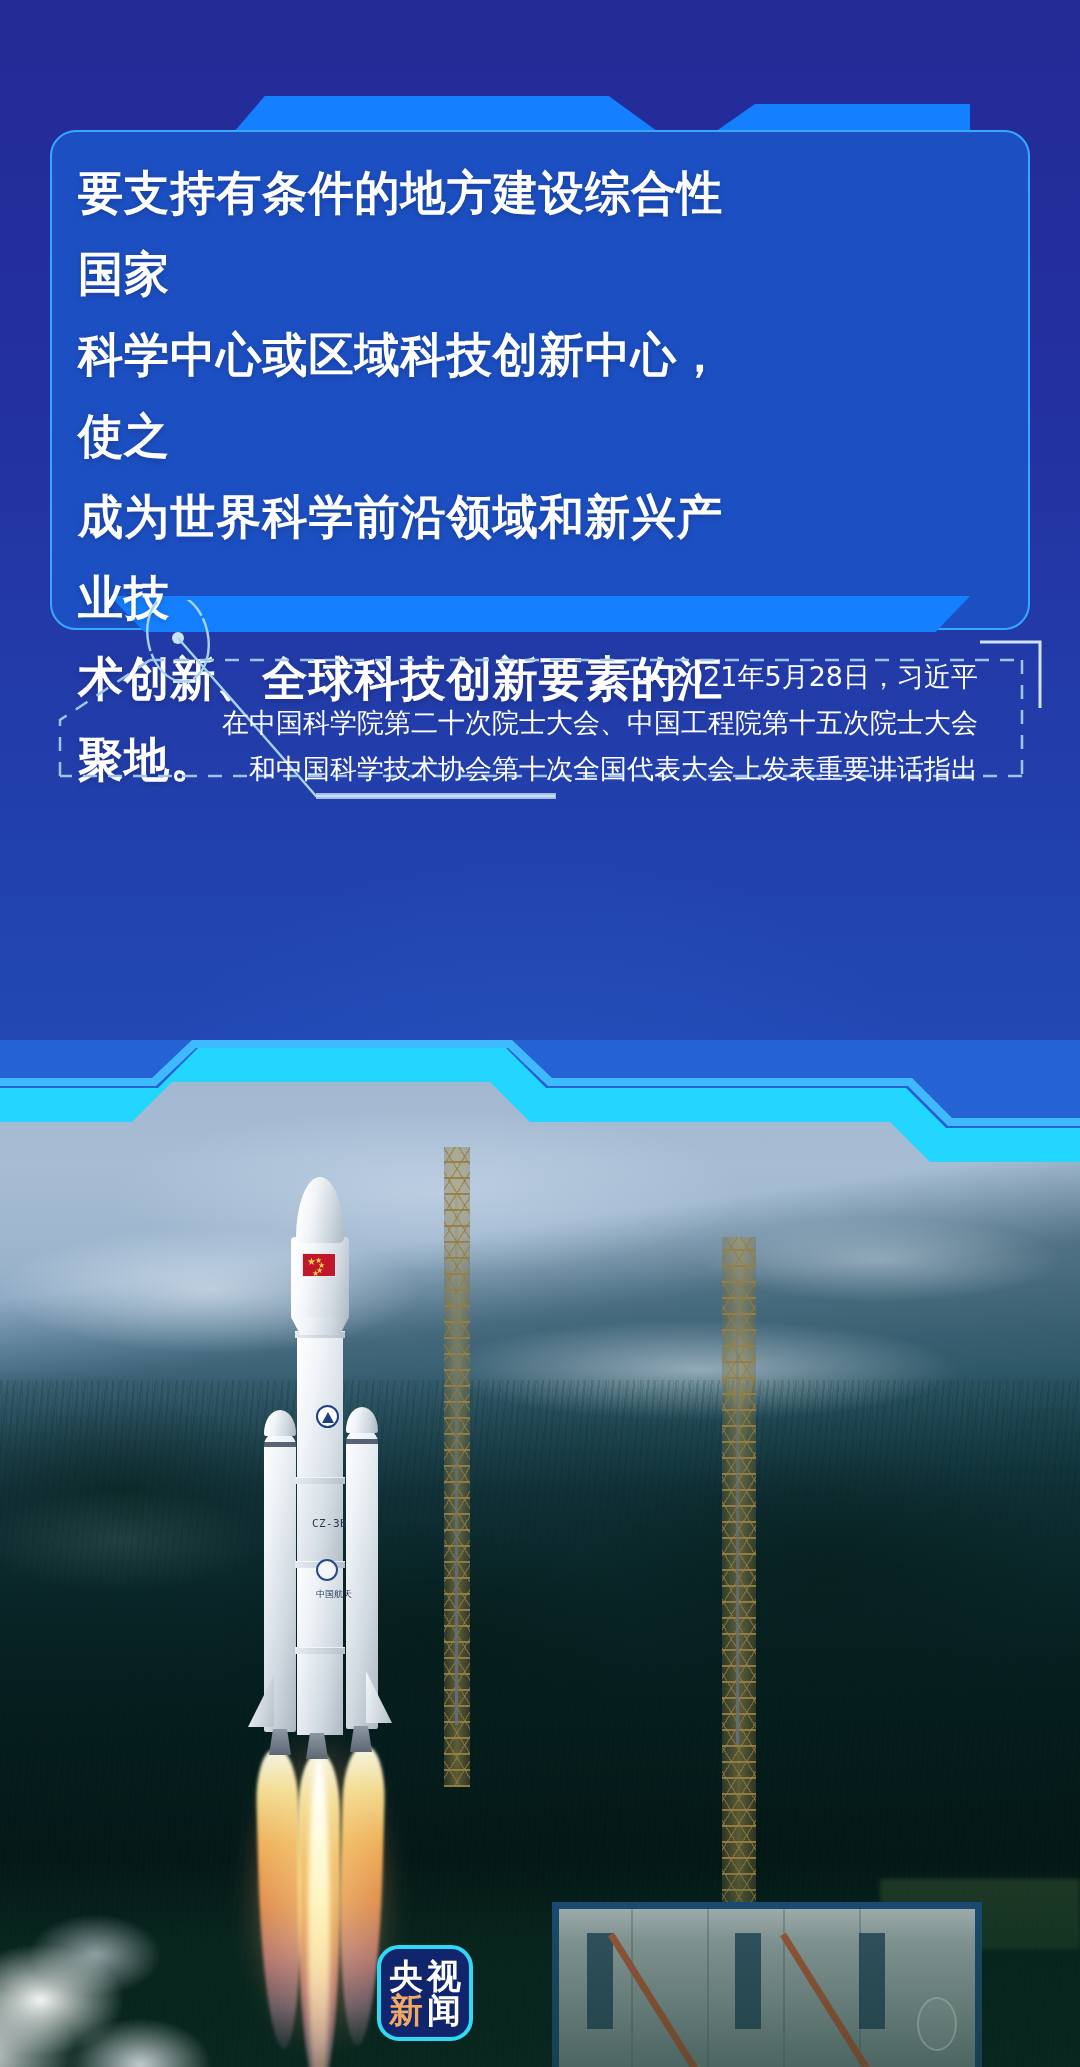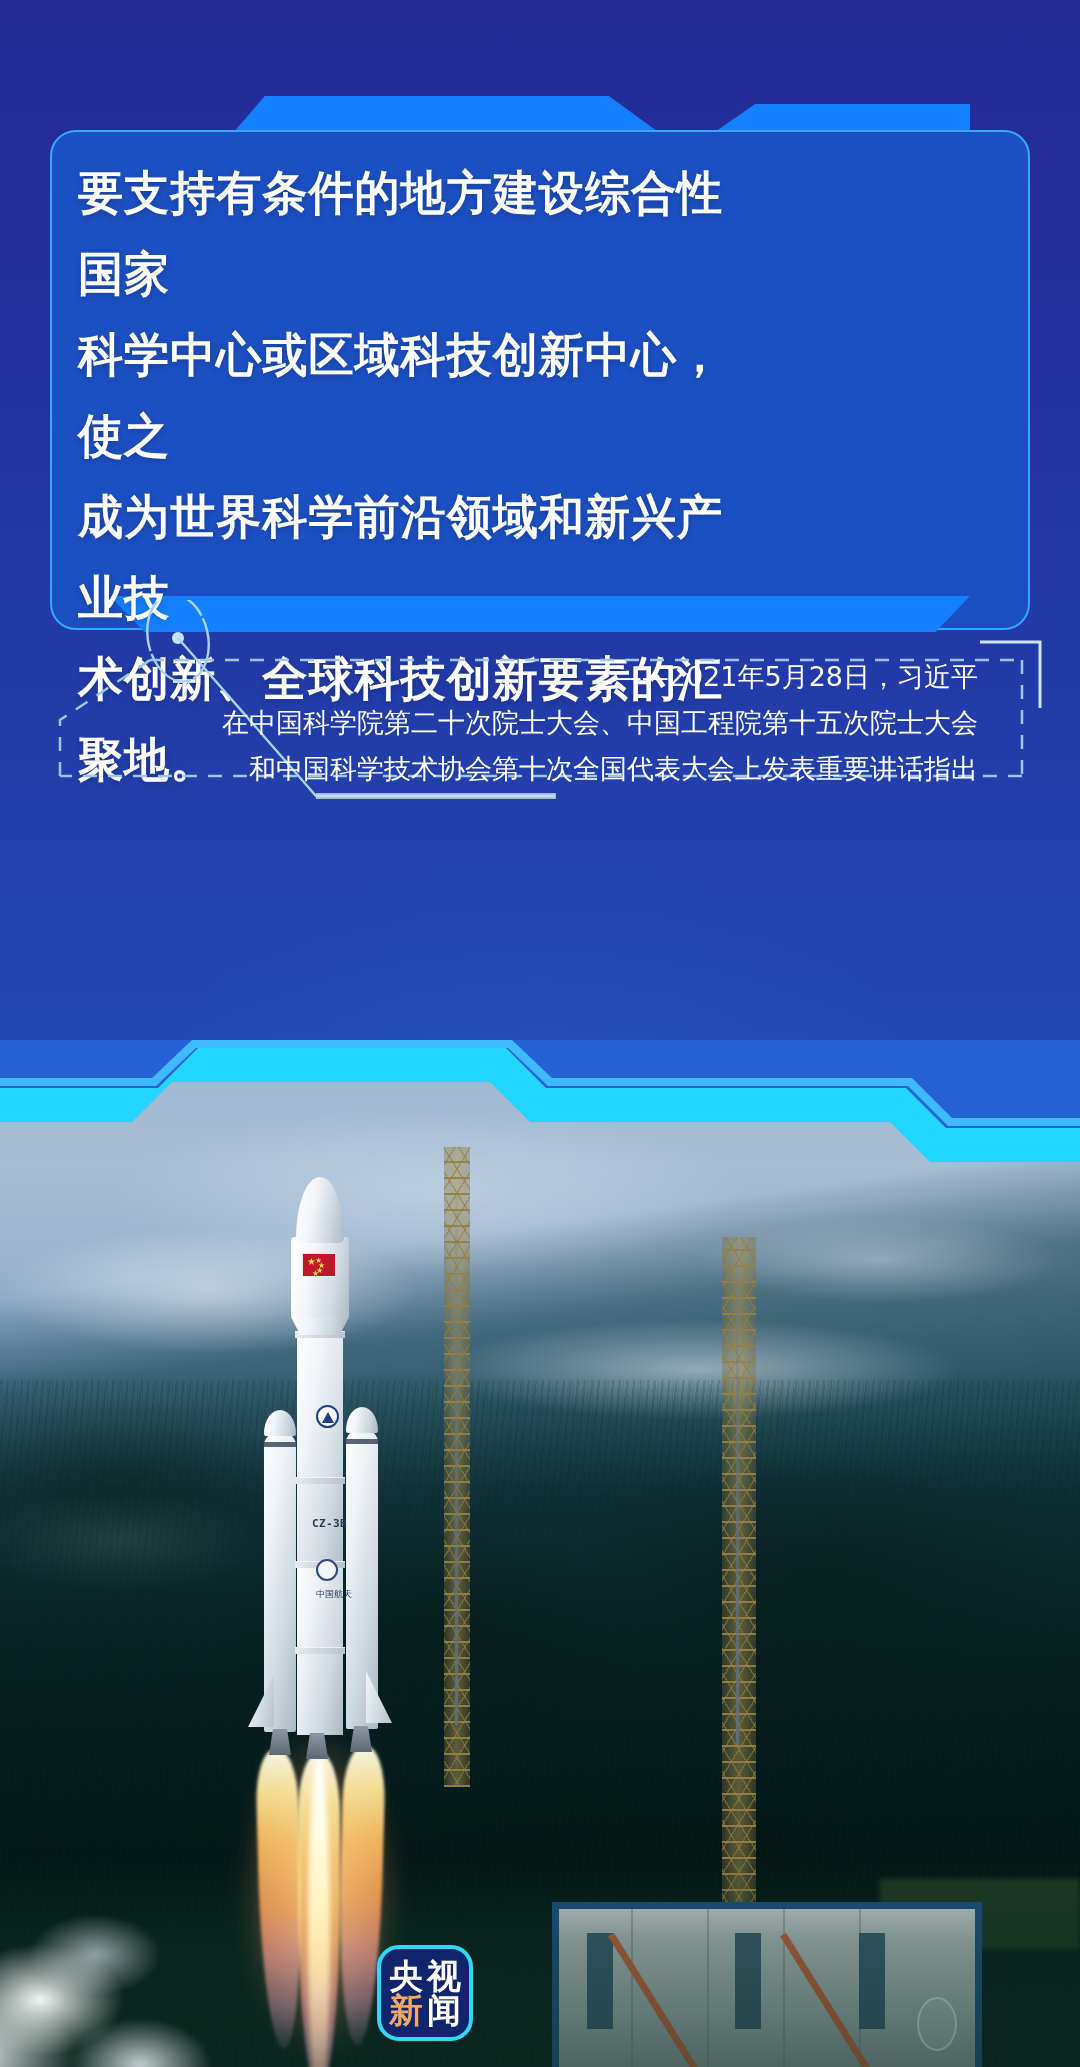--- a/index.html
+++ b/index.html
@@ -220,21 +220,21 @@
     border-left:6px solid transparent; border-right:6px solid transparent;
     border-bottom:11px solid #1d3f86;
   }
   .r-logo2 {
     position:absolute; left:58px; top:382px; width:22px; height:22px;
     border:2px solid #2a4a85; border-radius:50%; background:#f2f6fa;
   }
   .r-cz {
     position:absolute; left:54px; top:340px;
     font-family:"DejaVu Sans Mono","Liberation Mono",monospace;
-    font-size:11px; font-weight:bold; color:#273a52; letter-spacing:.4px;
+    font-size:11px; font-weight:normal; color:#273a52; letter-spacing:.4px;
   }
   .r-cn {
     position:absolute; left:58px; top:412px;
     font-size:9px; color:#2b3e57; line-height:11px; text-align:center;
     font-family:"DejaVu Sans","Liberation Sans",sans-serif;
   }
   
   .boost {
     position:absolute; width:32px; height:300px;
     background:linear-gradient(100deg,#fcfdfe 4%,#eef2f6 28%,#cfd8e0 66%,#adb7c2 100%);

